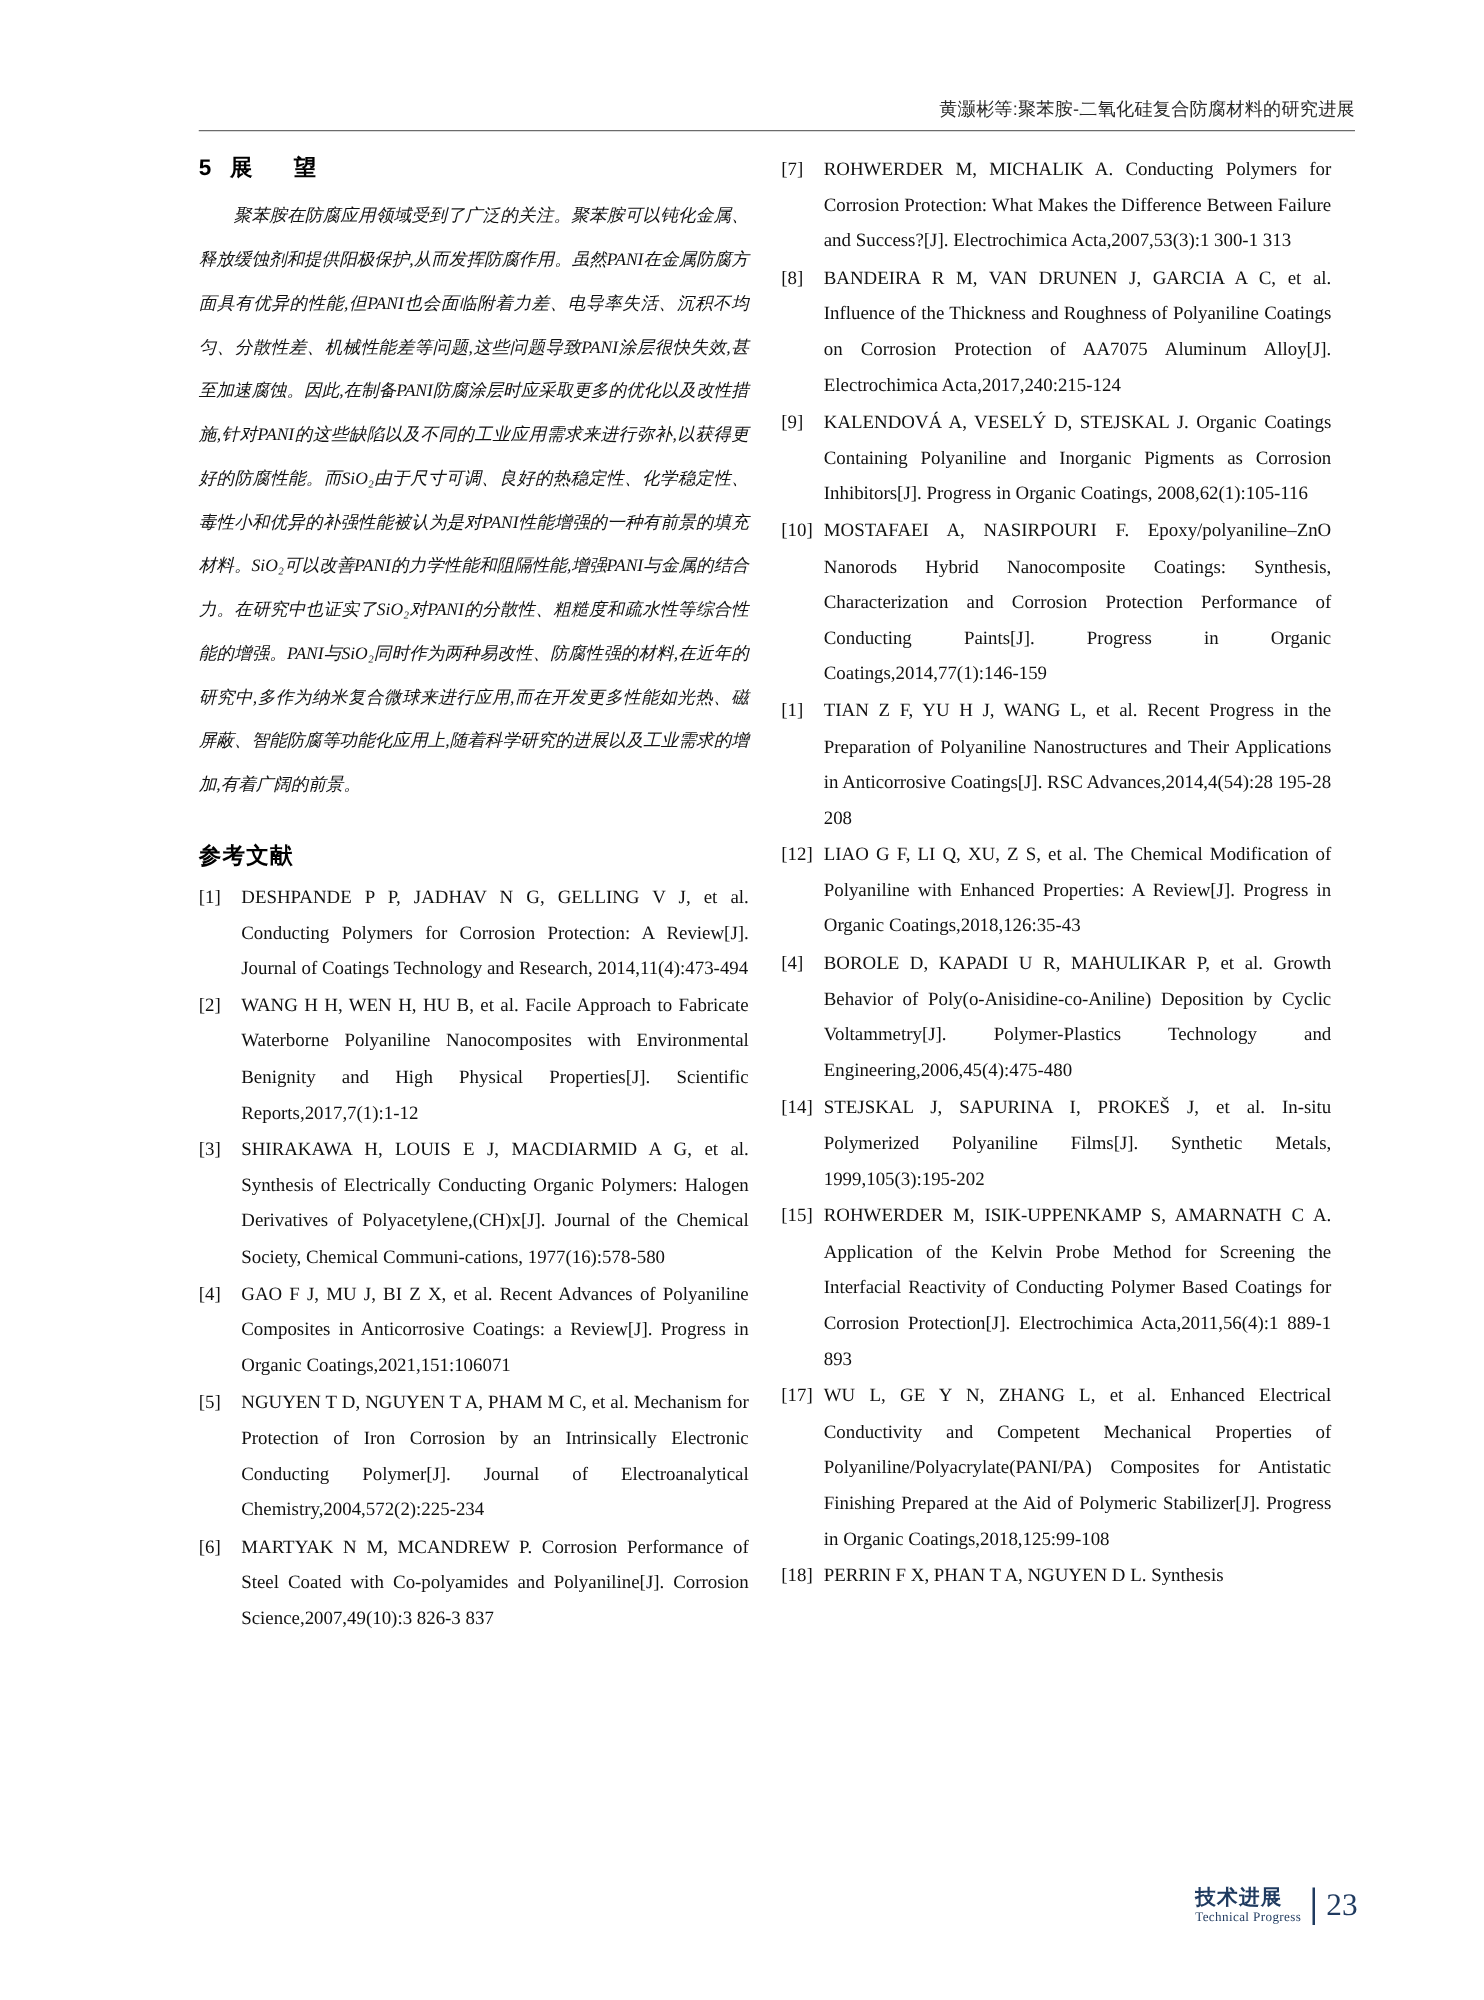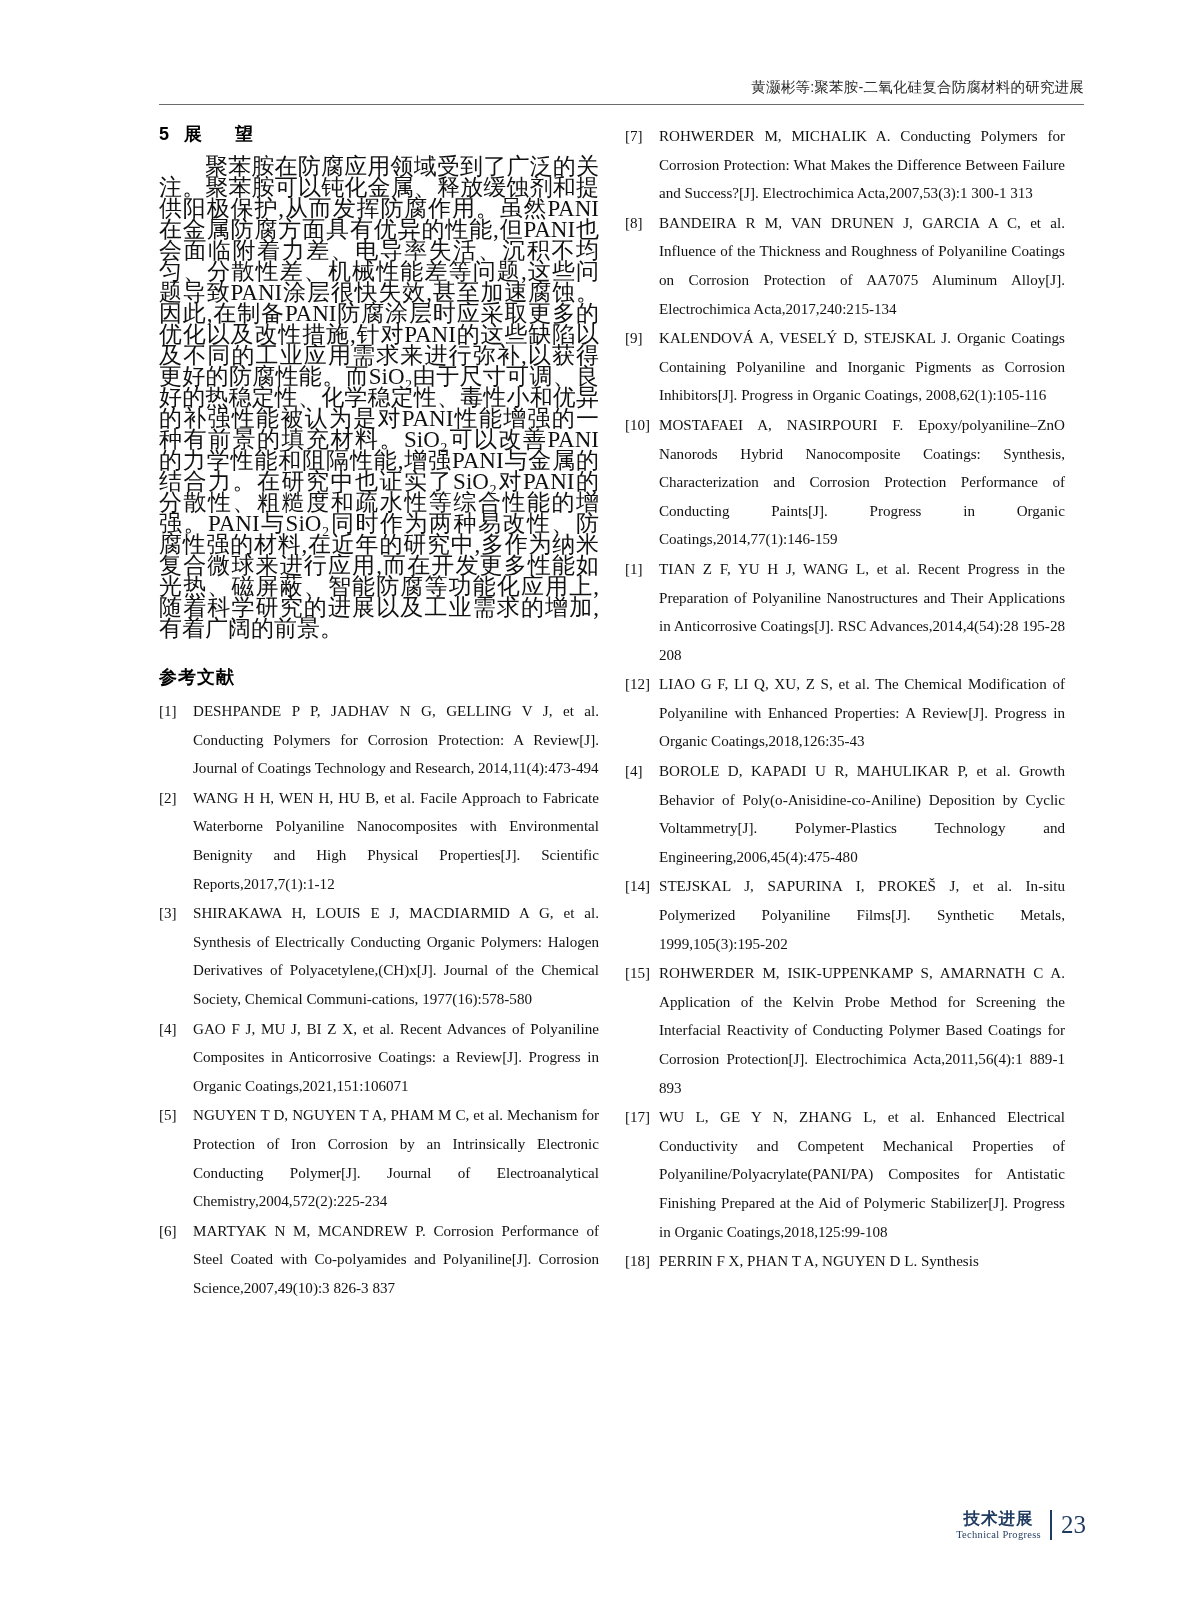--- a/index.html
+++ b/index.html
@@ -58,27 +58,28 @@
     letter-spacing: 1px;
     margin: 0 0 10px 0;
     color: #000;
   }
   .sec-head .num { margin-right: 14px; }
   .sec-head .t2 { letter-spacing: 14px; }
 
   
   .body-cn {
     font-family: "Liberation Serif", "DejaVu Serif", serif;
-    font-size: 23px;
-    line-height: 21px;
+    font-size: 14px;
+    line-height: 35px;
     text-align: justify;
     text-justify: inter-character;
     text-indent: 2em;
     margin: 0;
     color: #111;
+    font-style: italic;
   }
 
   
   .ref-title {
     text-align: left;
     font-family: "Liberation Sans", sans-serif;
     font-weight: bold;
     font-size: 18px;
     letter-spacing: 1px;
     margin: 26px 0 8px 0;
@@ -108,21 +109,21 @@
   
   .footer {
     position: absolute;
     right: 130px;
     bottom: 60px;
     display: flex;
     align-items: center;
     gap: 9px;
   }
   .footer-brand {
-    text-align: center;
+    text-align: left;
     line-height: 1.05;
   }
   .footer-brand .cn {
     font-family: "Liberation Sans", sans-serif;
     font-weight: bold;
     font-size: 16.5px;
     color: #1f3a5f;
     letter-spacing: 1px;
   }
   .footer-brand .en {
@@ -190,21 +191,21 @@
   </div>
 
   <div class="col col-right">
     <ul class="ref-list">
       <li class="ref">
         <span class="marker">[7]</span>
         <span class="rtext">ROHWERDER M, MICHALIK A. Conducting Polymers for Corrosion Protection: What Makes the Difference Between Failure and Success?[J]. Electrochimica Acta,2007,53(3):1 300-1 313</span>
       </li>
       <li class="ref">
         <span class="marker">[8]</span>
-        <span class="rtext">BANDEIRA R M, VAN DRUNEN J, GARCIA A C, et al. Influence of the Thickness and Roughness of Polyaniline Coatings on Corrosion Protection of AA7075 Aluminum Alloy[J]. Electrochimica Acta,2017,240:215-134</span>
+        <span class="rtext">BANDEIRA R M, VAN DRUNEN J, GARCIA A C, et al. Influence of the Thickness and Roughness of Polyaniline Coatings on Corrosion Protection of AA7075 Aluminum Alloy[J]. Electrochimica Acta,2017,240:215-124</span>
       </li>
       <li class="ref">
         <span class="marker">[9]</span>
         <span class="rtext">KALENDOVÁ A, VESELÝ D, STEJSKAL J. Organic Coatings Containing Polyaniline and Inorganic Pigments as Corrosion Inhibitors[J]. Progress in Organic Coatings, 2008,62(1):105-116</span>
       </li>
       <li class="ref">
         <span class="marker">[10]</span>
         <span class="rtext">MOSTAFAEI A, NASIRPOURI F. Epoxy/polyaniline–ZnO Nanorods Hybrid Nanocomposite Coatings: Synthesis, Characterization and Corrosion Protection Performance of Conducting Paints[J]. Progress in Organic Coatings,2014,77(1):146-159</span>
       </li>
       <li class="ref">

